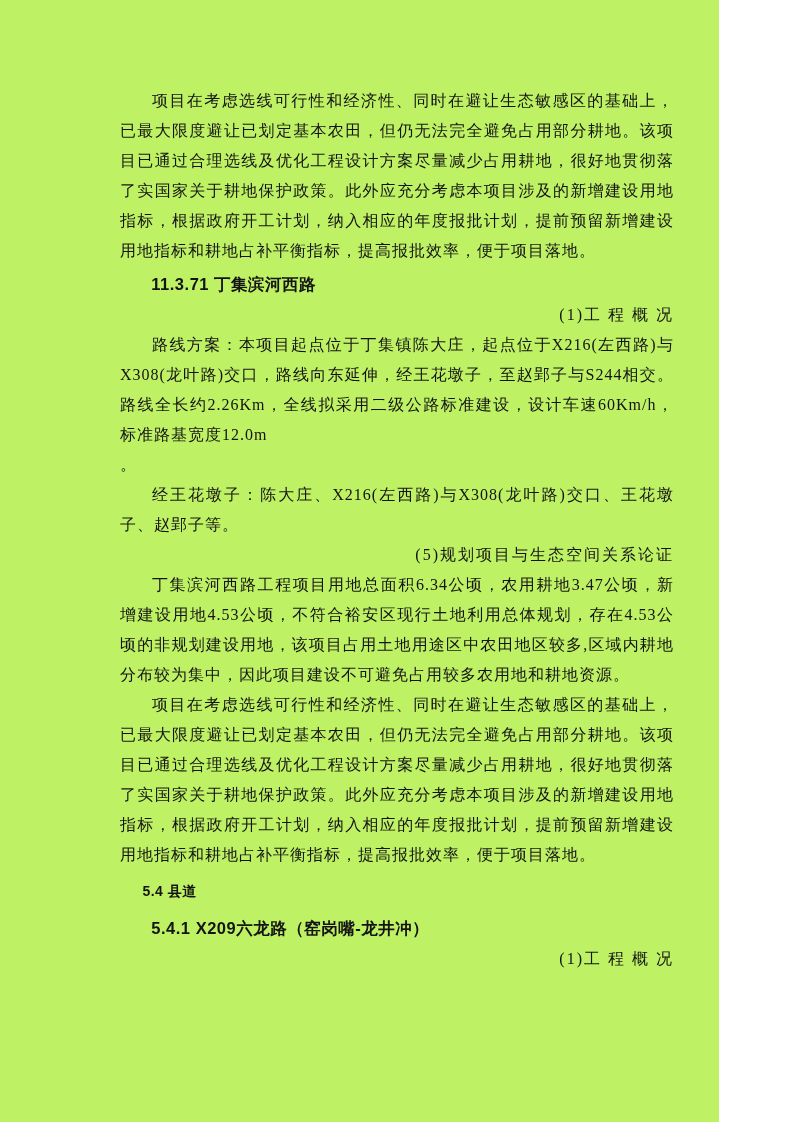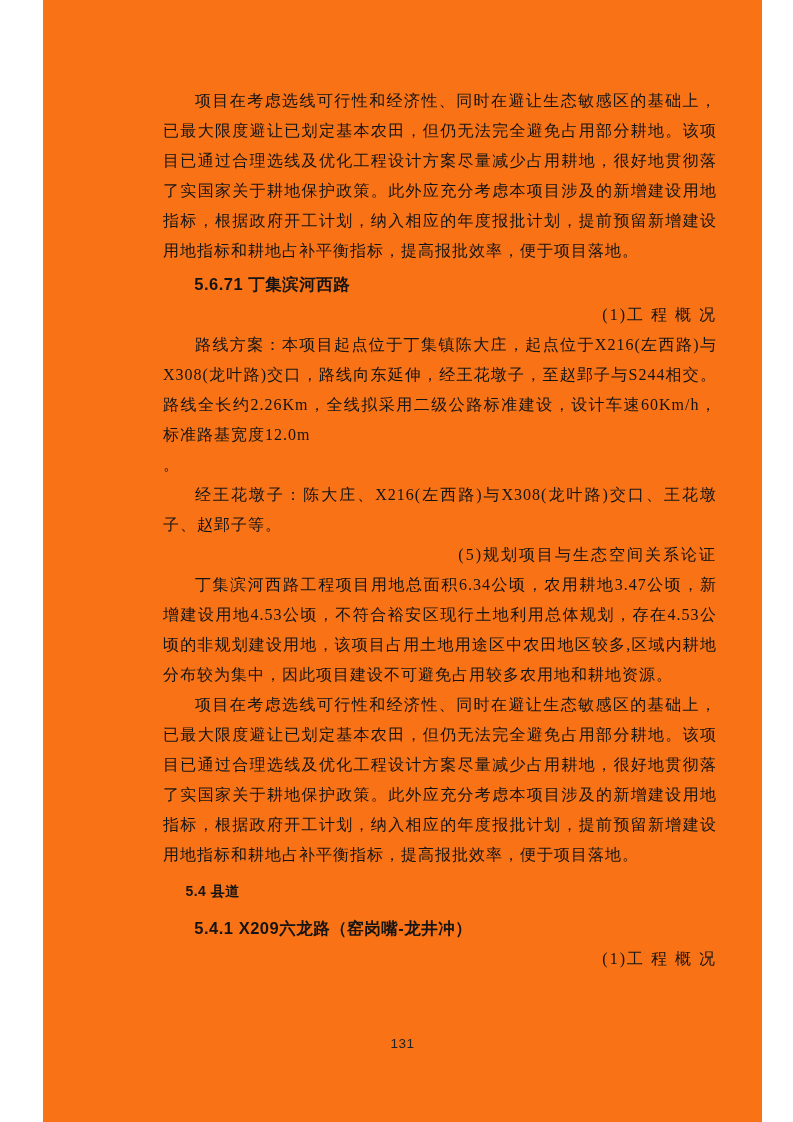--- a/index.html
+++ b/index.html
@@ -4,26 +4,25 @@
 <style>
   html, body {
     margin: 0;
     padding: 0;
     background: #ffffff;
   }
   .page {
     position: relative;
     width: 719px;
     height: 1122px;
-    background: #f97316;
+    background: #bef264;
     font-family: "Liberation Serif", serif;
     color: #141414;
     overflow: hidden;
     box-sizing: border-box;
-    margin-left: 43px;
   }
   .content {
     position: absolute;
     top: 86px;
     left: 120px;
     width: 554px;
   }
   .para {
     font-size: 16px;
     line-height: 30px;
@@ -79,21 +78,21 @@
   }
 </style>
 </head>
 <body>
 
 <div class="page">
   <div class="content">
 
     <p class="para">项目在考虑选线可行性和经济性、同时在避让生态敏感区的基础上，已最大限度避让已划定基本农田，但仍无法完全避免占用部分耕地。该项目已通过合理选线及优化工程设计方案尽量减少占用耕地，很好地贯彻落了实国家关于耕地保护政策。此外应充分考虑本项目涉及的新增建设用地指标，根据政府开工计划，纳入相应的年度报批计划，提前预留新增建设用地指标和耕地占补平衡指标，提高报批效率，便于项目落地。</p>
 
-    <h3 class="heading-3">5.6.71 丁集滨河西路</h3>
+    <h3 class="heading-3">11.3.71 丁集滨河西路</h3>
 
     <p class="sub-heading">(1)工 程 概 况</p>
 
     <p class="para">路线方案：本项目起点位于丁集镇陈大庄，起点位于X216(左西路)与X308(龙叶路)交口，路线向东延伸，经王花墩子，至赵郢子与S244相交。路线全长约2.26Km，全线拟采用二级公路标准建设，设计车速60Km/h，标准路基宽度12.0m</p>
 
     <p class="punct-line">。</p>
 
     <p class="para">经王花墩子：陈大庄、X216(左西路)与X308(龙叶路)交口、王花墩子、赵郢子等。</p>
 
     <p class="sub-heading">(5)规划项目与生态空间关系论证</p>
@@ -105,14 +104,13 @@
     <p class="para">项目在考虑选线可行性和经济性、同时在避让生态敏感区的基础上，已最大限度避让已划定基本农田，但仍无法完全避免占用部分耕地。该项目已通过合理选线及优化工程设计方案尽量减少占用耕地，很好地贯彻落了实国家关于耕地保护政策。此外应充分考虑本项目涉及的新增建设用地指标，根据政府开工计划，纳入相应的年度报批计划，提前预留新增建设用地指标和耕地占补平衡指标，提高报批效率，便于项目落地。</p>
 
     <h2 class="heading-2">5.4 县道</h2>
 
     <h3 class="heading-3">5.4.1 X209六龙路（窑岗嘴-龙井冲）</h3>
 
     <p class="sub-heading">(1)工 程 概 况</p>
 
   </div>
 
-  <div class="page-number">131</div>
 </div>
 
 </body></html>

